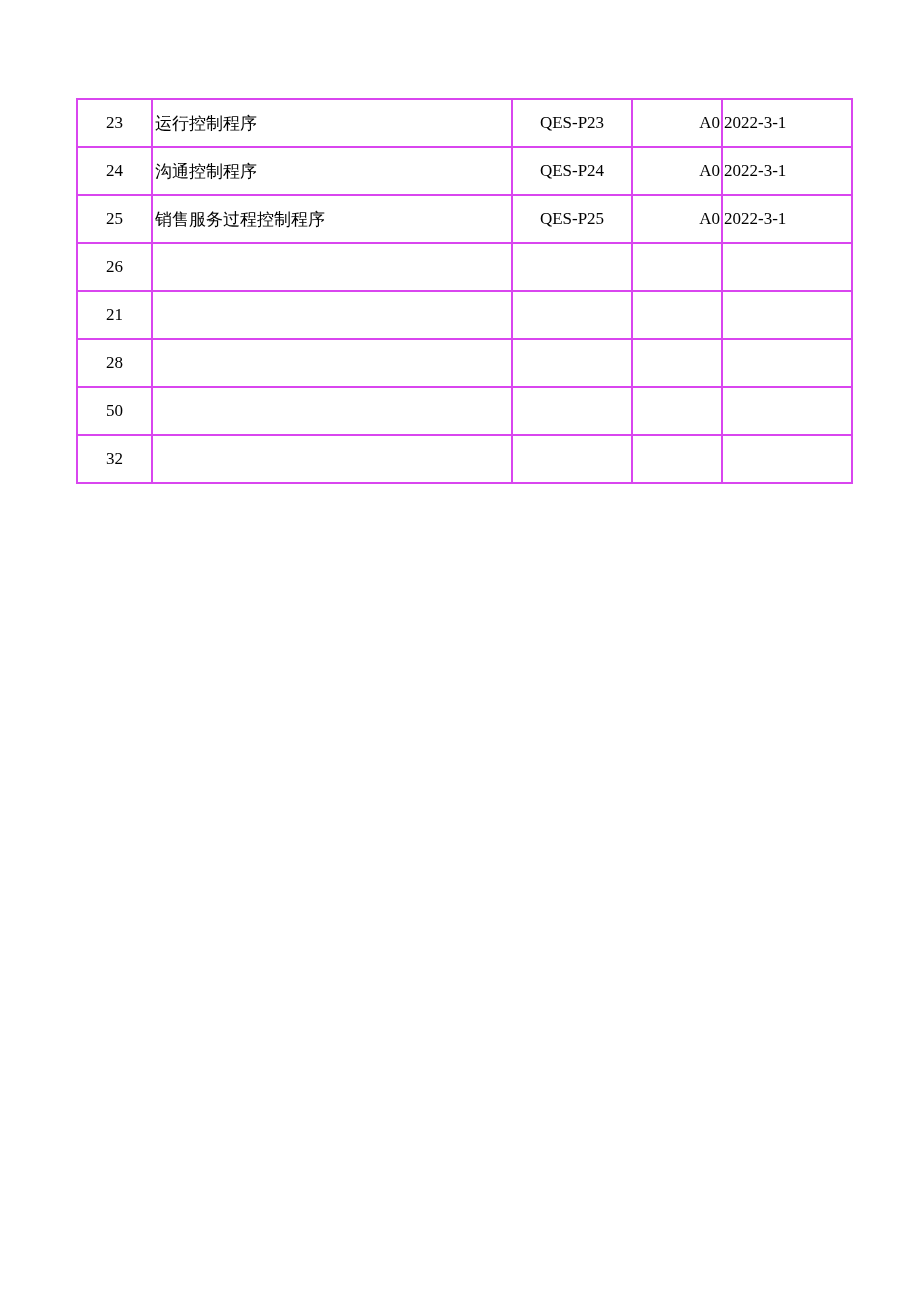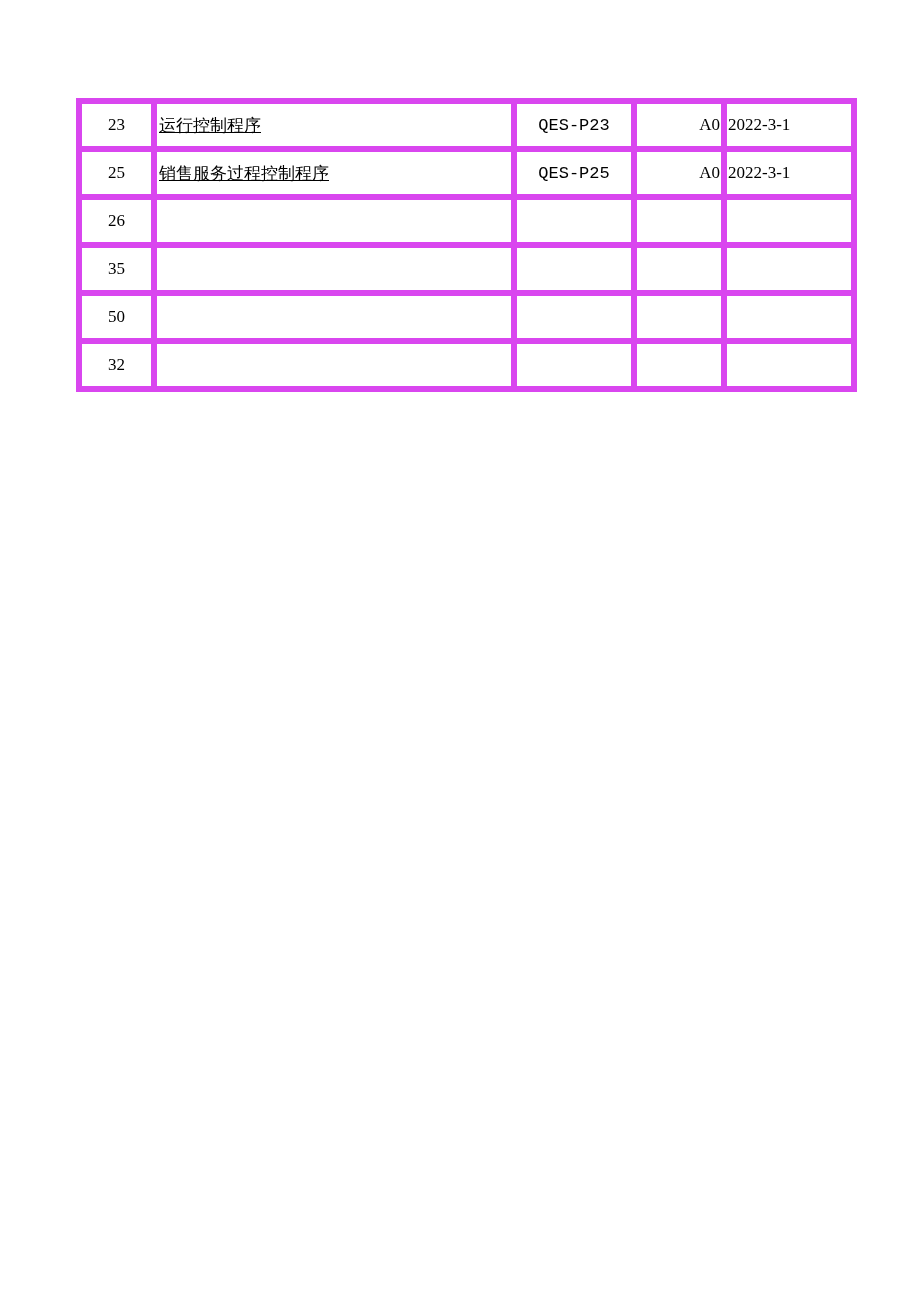--- a/index.html
+++ b/index.html
@@ -12,62 +12,76 @@
     }
     .page {
       padding: 98px 68px 0 76px;
     }
     table {
       border-collapse: collapse;
       width: 100%;
       table-layout: fixed;
     }
     td {
-      border: 6px solid #d946ef;
+      border: 2px solid #d946ef;
       height: 48px;
       font-size: 17px;
       color: #000;
       vertical-align: middle;
       padding: 1px;
     }
     .col-num { width: 75px; text-align: center; }
-    .col-name { width: 360px; text-align: left; padding-left: 2px; text-decoration: underline; }
-    .col-code { width: 120px; text-align: center; font-family: Liberation Mono, monospace; }
+    .col-name { width: 360px; text-align: left; padding-left: 2px; }
+    .col-code { width: 120px; text-align: center; }
     .col-ver { width: 90px; text-align: right; }
     .col-date { width: 130px; text-align: left; }
   </style>
 </head>
 <body>
 
 <div class="page">
   <table>
     <tbody>
       <tr>
         <td class="col-num">23</td>
         <td class="col-name">运行控制程序</td>
         <td class="col-code">QES-P23</td>
+        <td class="col-ver">A0</td>
+        <td class="col-date">2022-3-1</td>
+      </tr>
+      <tr>
+        <td class="col-num">24</td>
+        <td class="col-name">沟通控制程序</td>
+        <td class="col-code">QES-P24</td>
         <td class="col-ver">A0</td>
         <td class="col-date">2022-3-1</td>
       </tr>
       <tr>
         <td class="col-num">25</td>
         <td class="col-name">销售服务过程控制程序</td>
         <td class="col-code">QES-P25</td>
         <td class="col-ver">A0</td>
         <td class="col-date">2022-3-1</td>
       </tr>
       <tr>
         <td class="col-num">26</td>
         <td class="col-name"></td>
         <td class="col-code"></td>
         <td class="col-ver"></td>
         <td class="col-date"></td>
       </tr>
       <tr>
-        <td class="col-num">35</td>
+        <td class="col-num">21</td>
+        <td class="col-name"></td>
+        <td class="col-code"></td>
+        <td class="col-ver"></td>
+        <td class="col-date"></td>
+      </tr>
+      <tr>
+        <td class="col-num">28</td>
         <td class="col-name"></td>
         <td class="col-code"></td>
         <td class="col-ver"></td>
         <td class="col-date"></td>
       </tr>
       <tr>
         <td class="col-num">50</td>
         <td class="col-name"></td>
         <td class="col-code"></td>
         <td class="col-ver"></td>

